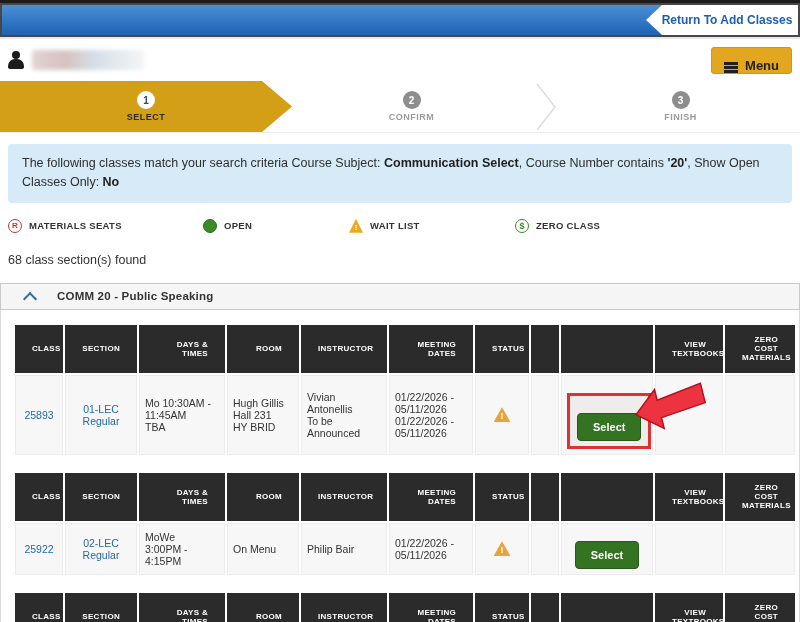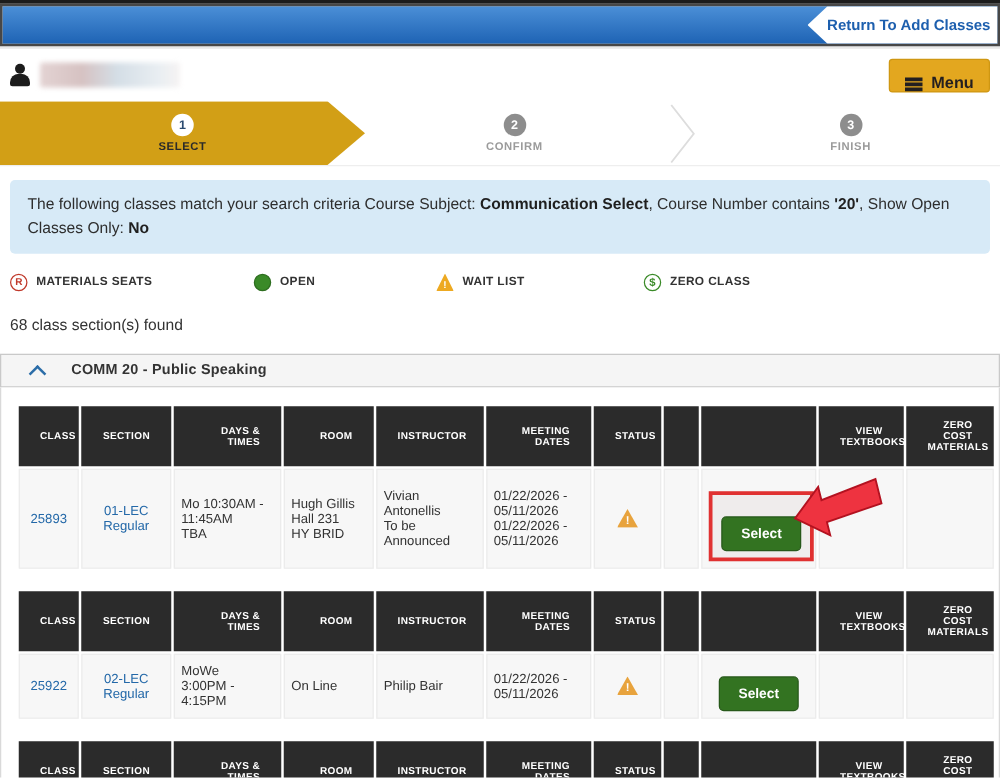--- a/index.html
+++ b/index.html
@@ -270,21 +270,21 @@
         <th>VIEW TEXTBOOKS</th>
         <th>ZERO COST MATERIALS</th>
       </tr>
       <tr class="row2">
         <td class="ctr"><span class="link">25922</span></td>
         <td class="ctr"><span class="link">02-LEC
 Regular</span></td>
         <td>MoWe
 3:00PM -
 4:15PM</td>
-        <td>On Line</td>
+        <td>On Menu</td>
         <td>Philip Bair</td>
         <td>01/22/2026 -
 05/11/2026</td>
         <td class="ctr"><span class="warn-tri">!</span></td>
         <td></td>
         <td class="ctr">
           <button class="select-btn">Select</button>
         </td>
         <td></td>
         <td></td>

